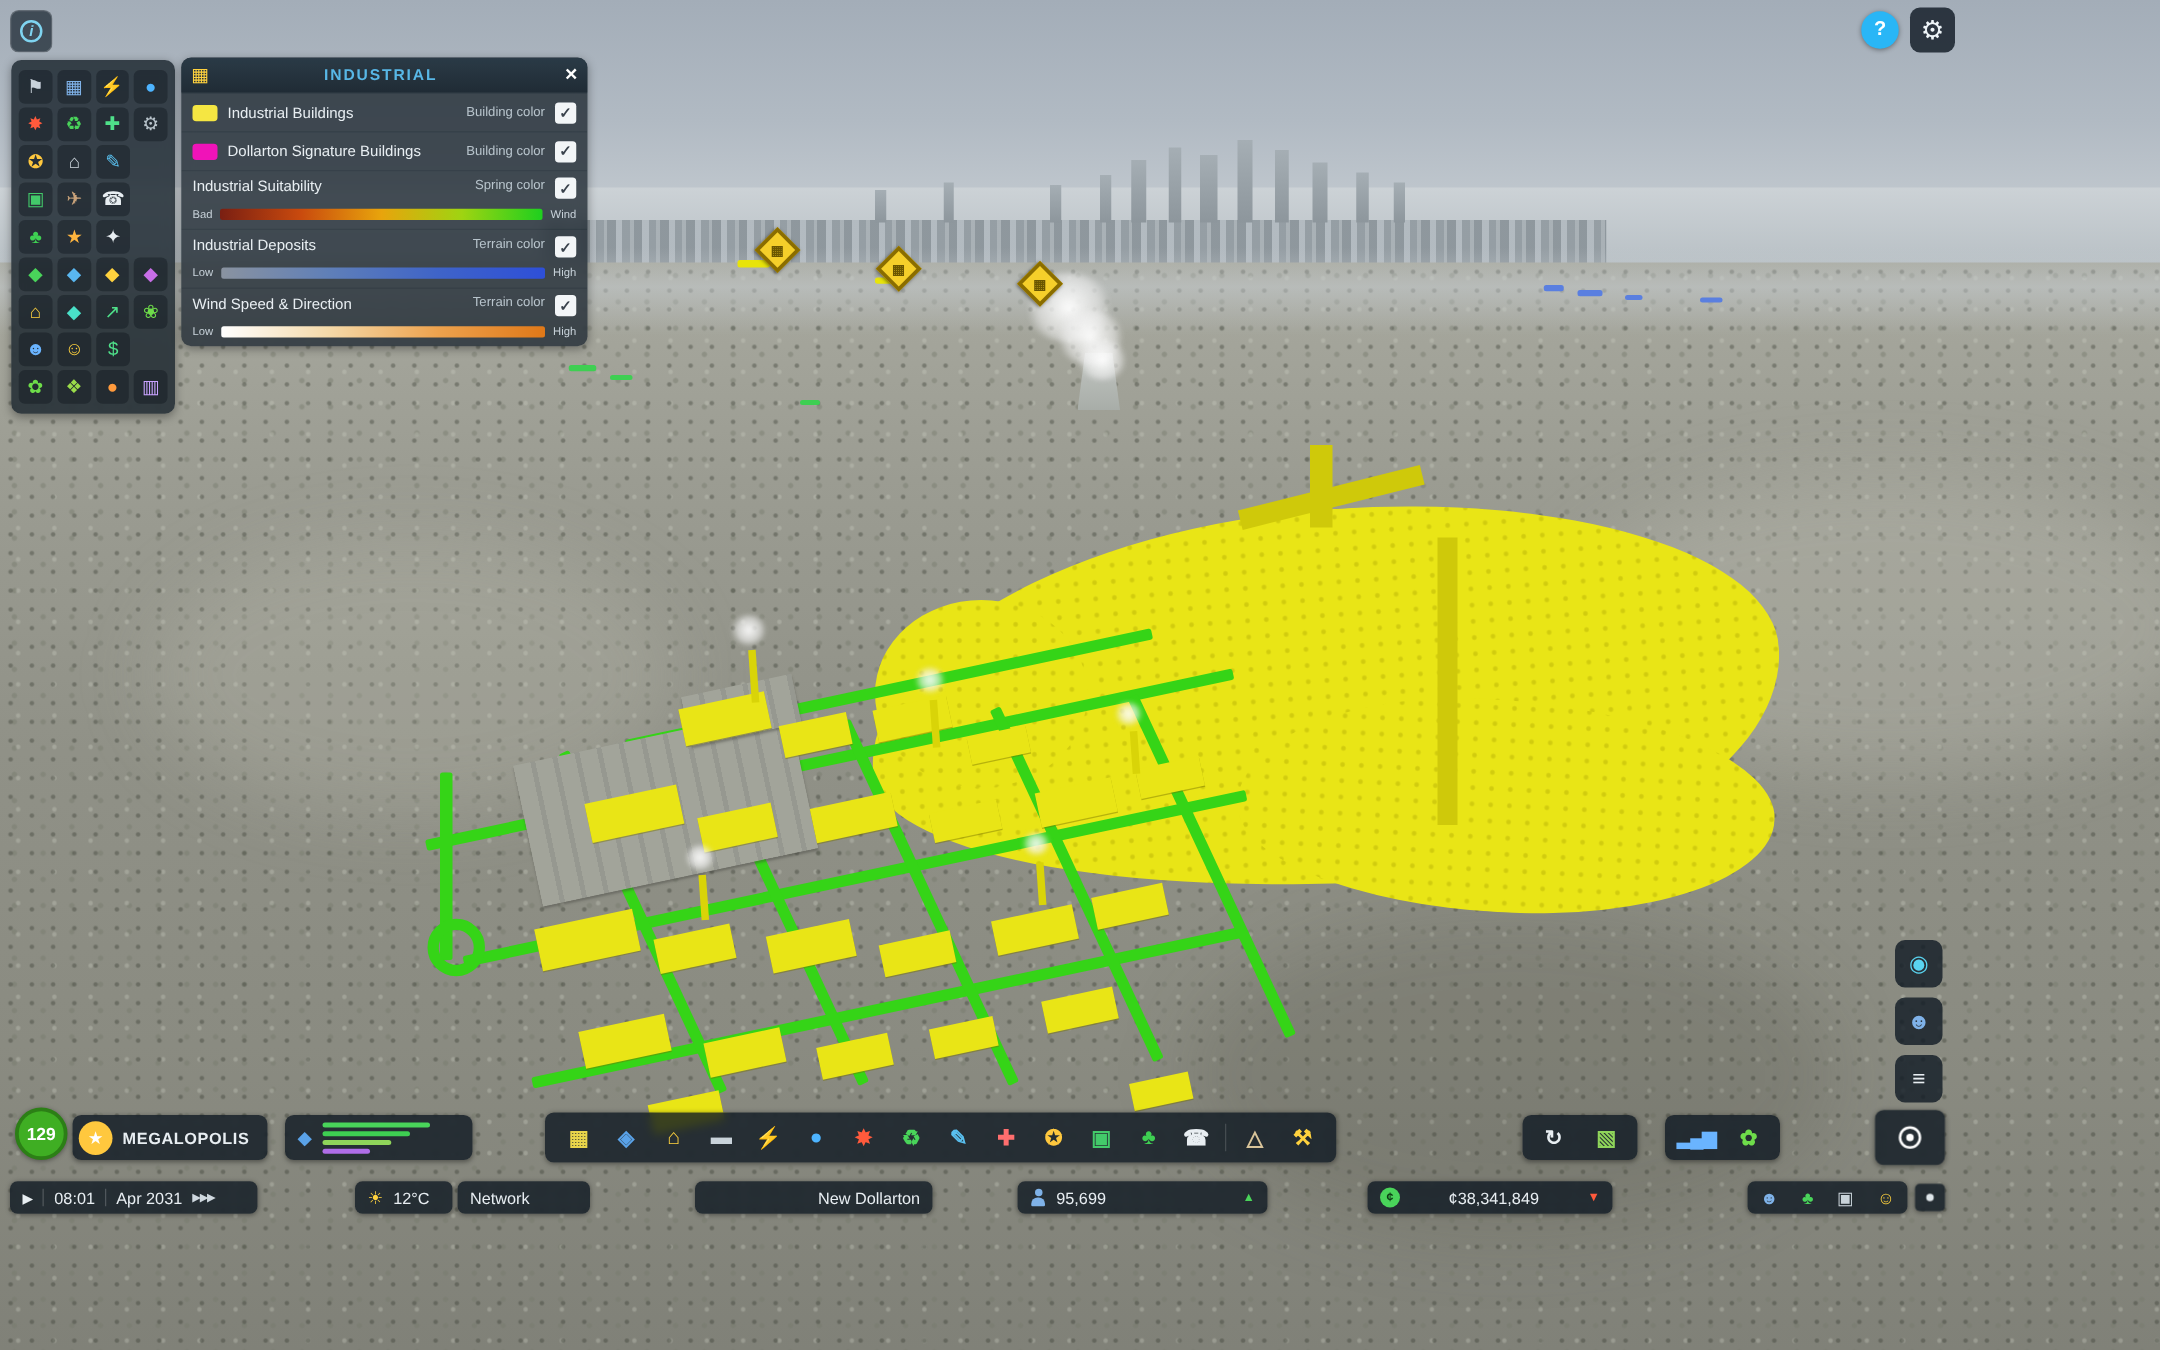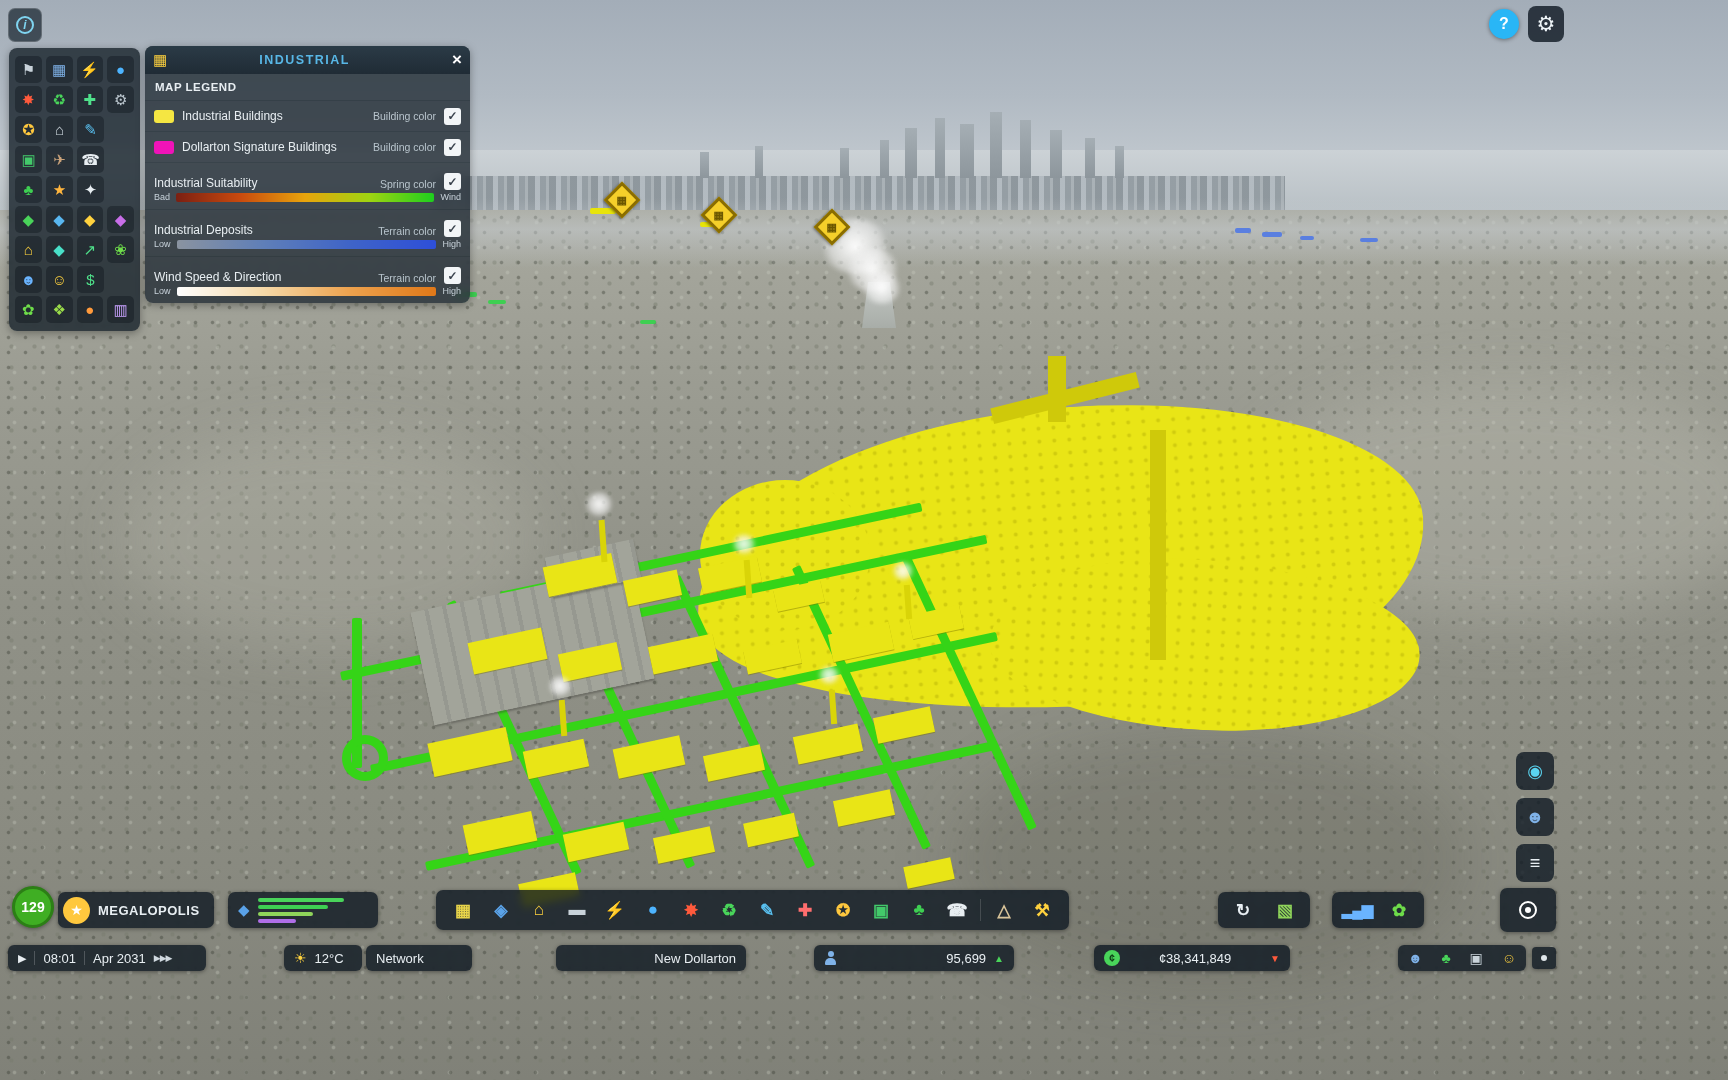--- a/index.html
+++ b/index.html
@@ -79,21 +79,21 @@
   .close-x{color:#fff;font-size:17px;font-weight:bold;width:20px;text-align:right;cursor:pointer;}
   .legend-section{height:26px;display:flex;align-items:center;padding:0 10px;font-size:11.5px;
       font-weight:bold;letter-spacing:.5px;background:rgba(255,255,255,.05);}
   .lrow{display:flex;align-items:center;padding:0 9px;height:30px;margin-top:1px;background:rgba(255,255,255,.045);}
   .swatch{width:20px;height:13px;border-radius:3px;margin-right:8px;flex:none;}
   .llabel{flex:1;font-size:12px;color:#e8eef2;}
   .ltype{font-size:10.5px;color:#b8c4cc;margin-right:8px;}
   .cb{width:17px;height:17px;background:#f2f5f7;border-radius:3px;flex:none;color:#39424c;
       font-size:12px;font-weight:bold;display:flex;align-items:center;justify-content:center;cursor:pointer;}
   .lrow2{padding:5px 9px 7px;margin-top:1px;background:rgba(255,255,255,.045);}
-  .lrow-top{display:flex;align-items:flex-end;height:22px;}
+  .lrow-top{display:flex;align-items:flex-start;height:22px;}
   .lrow-bar{display:flex;align-items:center;gap:6px;margin-top:2px;}
   .gmin,.gmax{font-size:9px;color:#c8d2da;}
   .gbar{flex:1;height:9px;border-radius:2px;}
 
   
   .side-btn{position:absolute;left:1516px;width:38px;height:38px;border-radius:8px;
       background:rgba(16,26,36,.8);font-size:18px;}
 
   
   .level-badge{position:absolute;left:12px;top:886px;width:42px;height:42px;border-radius:50%;
@@ -379,21 +379,20 @@
         </div>
     </div>
   </div>
 
   <div class="legend panel">
     <div class="legend-hdr">
       <span class="hdr-icon">▦</span>
       <span class="legend-title">INDUSTRIAL</span>
       <span class="close-x">×</span>
     </div>
-    <div class="legend-section">MAP LEGEND</div>
 
     <div class="lrow">
       <span class="swatch" style="background: rgb(245, 230, 66);"></span>
       <span class="llabel">Industrial Buildings</span>
       <span class="ltype">Building color</span>
       <span class="cb">✓</span>
     </div>
 
     <div class="lrow">
       <span class="swatch" style="background: rgb(240, 19, 184);"></span>
@@ -562,21 +561,21 @@
   <div class="pill sb" style="left:366px;width:106px">
     <span>Network</span>
   </div>
 
   <div class="pill sb city-pill" style="left:556px;width:190px">
     <span>New Dollarton</span>
   </div>
 
   <div class="pill sb" style="left:814px;width:200px">
     <span class="person"></span>
-    <span style="flex:1;text-align:right">95,699</span>
+    <span style="flex:1;text-align:left">95,699</span>
     <span class="up">▲</span>
   </div>
 
   <div class="pill sb" style="left:1094px;width:196px">
     <span class="coin">¢</span>
     <span style="flex:1;text-align:center">¢38,341,849</span>
     <span class="down">▼</span>
   </div>
 
   <div class="pill sb" style="left:1398px;width:128px;justify-content:space-between">

